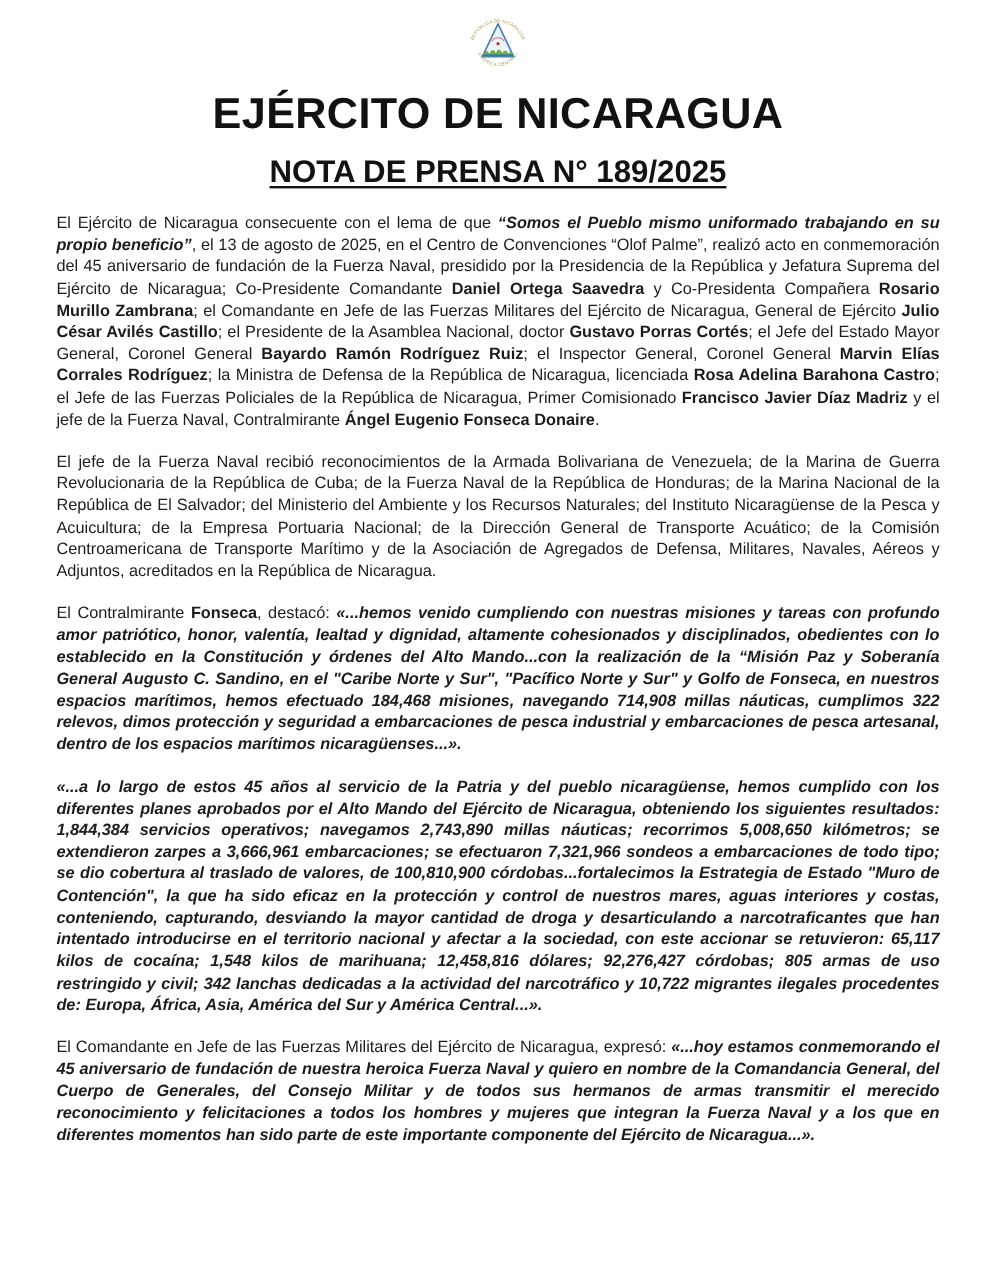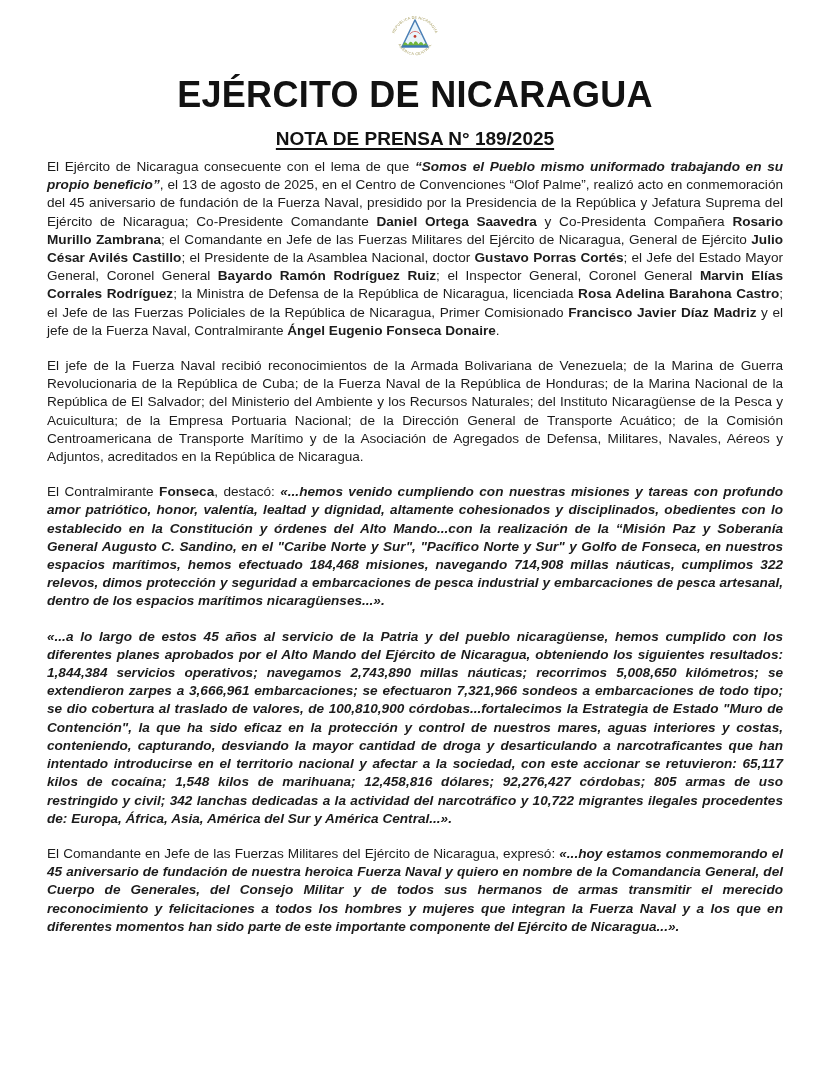--- a/index.html
+++ b/index.html
@@ -14,28 +14,28 @@
     padding: 12px 42px 0 47px;
     overflow: hidden;
   }
   .doc-header { text-align: center; }
   .emblem { display: flex; justify-content: center; }
   .org-title {
     font-size: 36px; font-weight: bold; letter-spacing: 0.3px;
     margin: 8px 0 0; color: #121212;
   }
   .press-note {
-    font-size: 19px; font-weight: bold; margin: 12px 0 0; color: #121212;
+    font-size: 26px; font-weight: bold; margin: 12px 0 0; color: #121212;
     text-decoration: underline; text-decoration-thickness: 2px; text-underline-offset: 3px;
   }
   .subject {
     font-size: 19px; font-weight: bold; margin: 11px 0 0;
     line-height: 1.22; color: #121212;
   }
-  .doc-body { margin-top: 8px; }
+  .doc-body { margin-top: 18px; }
   .para {
     font-size: 13.6px; line-height: 18.2px; text-align: justify;
     margin: 0 0 17px 0; color: #1c1c1c;
   }
   .run-normal { font-weight: 400; font-style: normal; }
   .run-bold { font-weight: 700; font-style: normal; }
   .run-bold-italic { font-weight: 700; font-style: italic; }
   .arc-text { font-family: "Liberation Sans", sans-serif; }
 </style>
 </head>

